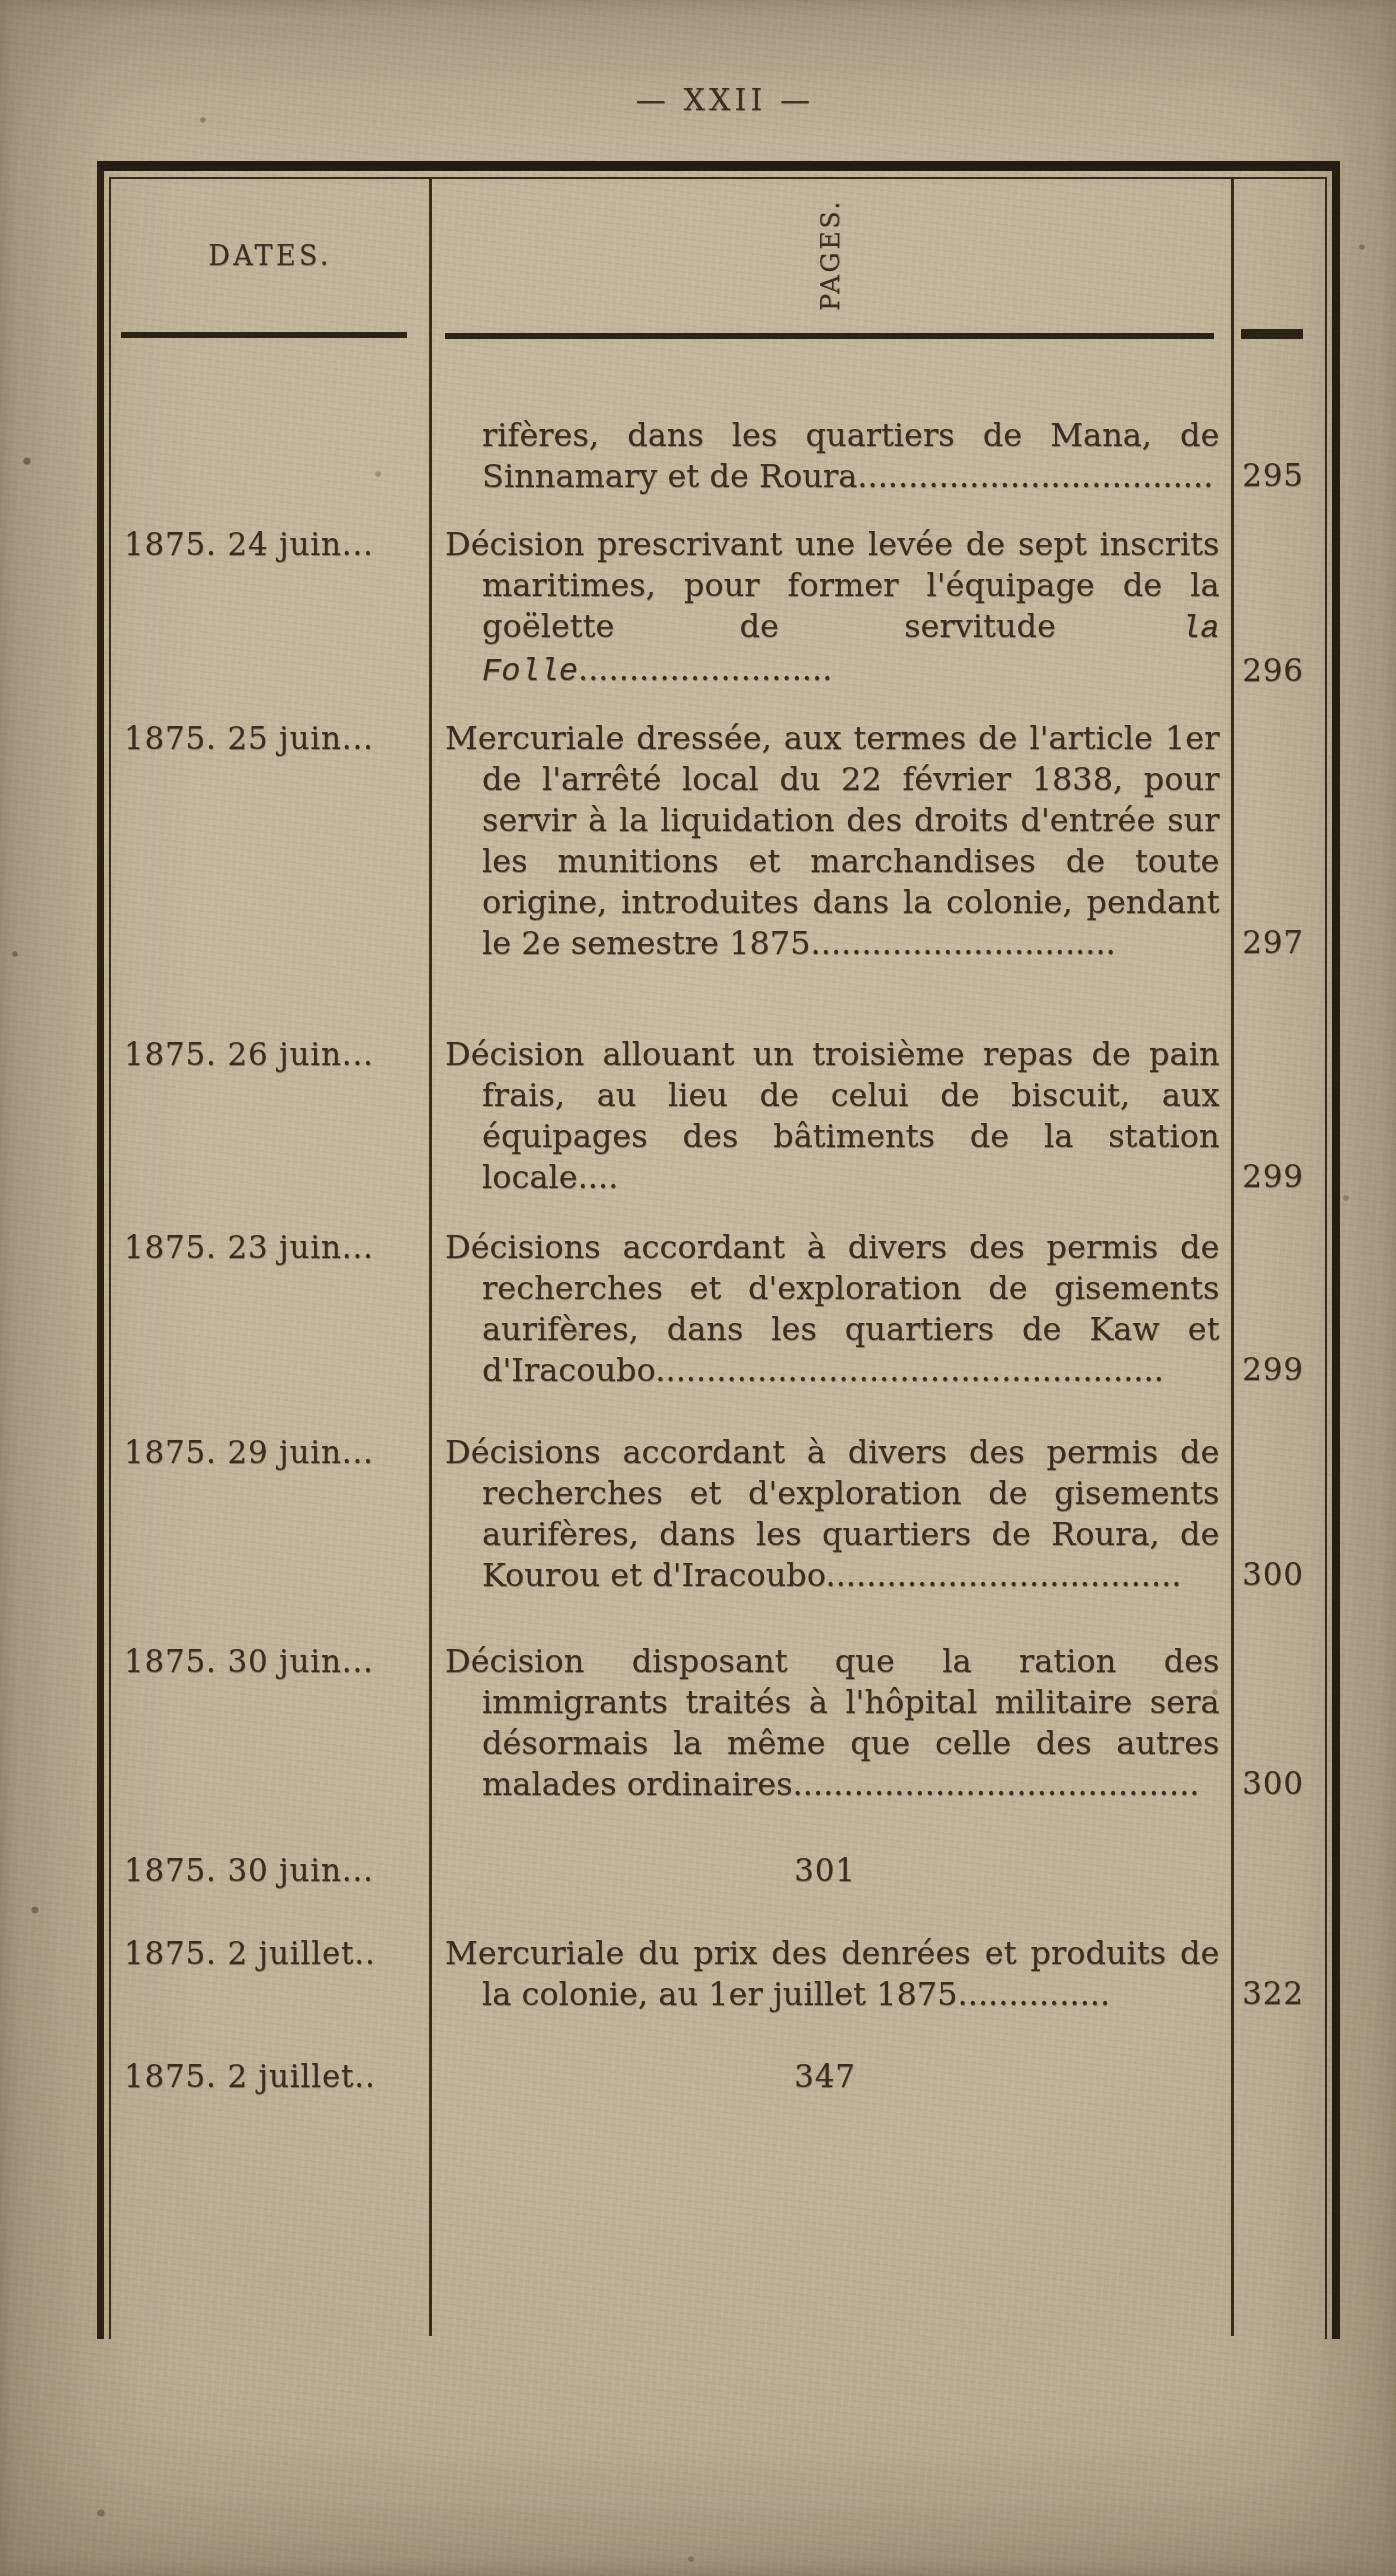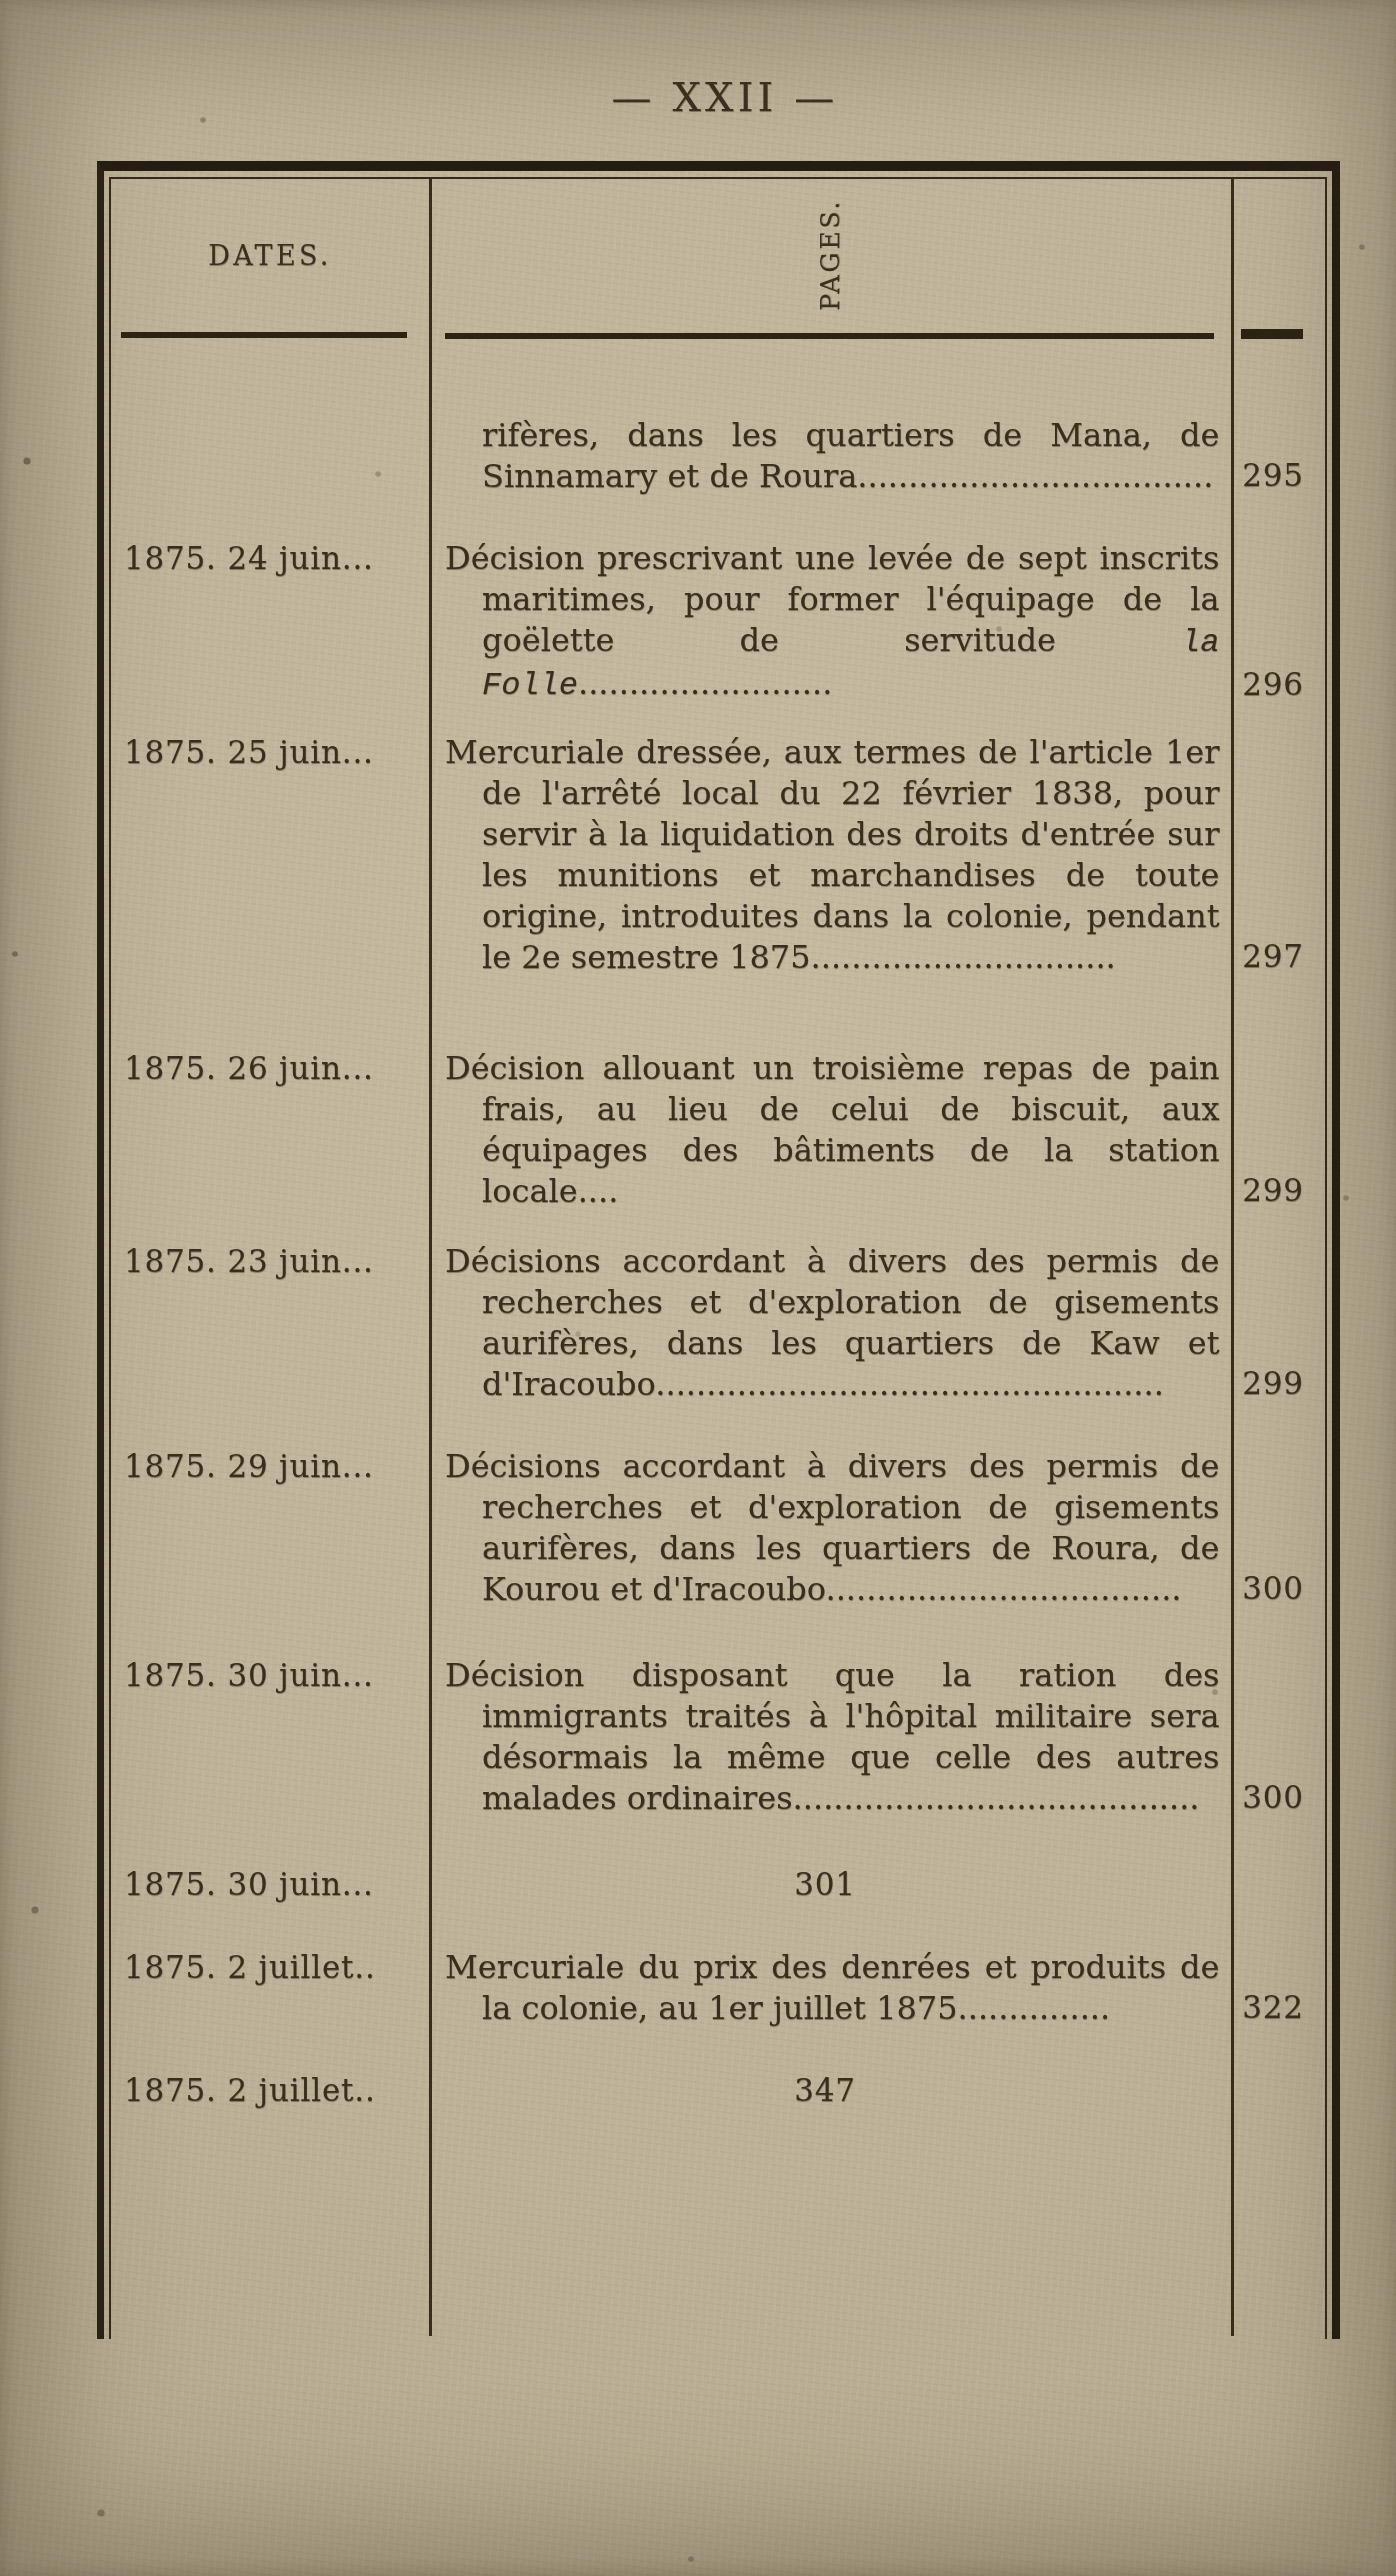--- a/index.html
+++ b/index.html
@@ -32,22 +32,22 @@
       99px 2511px 0 1.6px rgba(45,35,18,.35),
       689px 2557px 0 0.8px rgba(45,35,18,.3),
       1344px 1196px 0 0.8px rgba(45,35,18,.28),
       201px 118px 0 0.8px rgba(45,35,18,.3),
       376px 472px 0 0.8px rgba(45,35,18,.25),
       997px 627px 0 0.8px rgba(45,35,18,.22),
       1213px 1690px 0 0.8px rgba(45,35,18,.25),
       576px 1332px 0 0.8px rgba(45,35,18,.18);
   }
   .folio {
-    position:absolute; top:74px; left:0; width:100%;
-    text-align:center; font-size:40px; letter-spacing:4.1px;
+    position:absolute; top:82px; left:0; width:100%;
+    text-align:center; font-size:30px; letter-spacing:4.1px;
     text-indent:53px; color:#3b3120;
   }
   
   .table-frame {
     position:absolute; left:97px; top:161px; width:1243px; height:2178px;
     box-sizing:border-box;
     border-top:10px solid #241d11;
     border-left:7.4px solid #2a2315;
     border-right:8.2px solid #241d11;
   }
@@ -69,21 +69,21 @@
     display:inline-block; white-space:nowrap;
     transform:rotate(-90deg); font-size:25.5px; letter-spacing:2.5px;
   }
   .head-rule { position:absolute; background:#2c2412; }
   .hr-dates   { top:153px; left:10px;   width:286px; height:5.8px; }
   .hr-analyse { top:154px; left:334px;  width:769px; height:5.8px; }
   .hr-pages   { top:150px; left:1130px; width:62px;  height:10px; }
   
   .rows { position:absolute; top:236px; left:0; right:0; }
   .row { display:grid; grid-template-columns:318px 802px 1fr; line-height:41px; }
-  .row:nth-child(2)  { margin-top:41px; }
+  .row:nth-child(2)  { margin-top:27px; }
   .row:nth-child(3)  { margin-top:26px; }
   .row:nth-child(4)  { margin-top:70px; }
   .row:nth-child(5)  { margin-top:29px; }
   .row:nth-child(6)  { margin-top:41px; }
   .row:nth-child(7)  { margin-top:45px; }
   .row:nth-child(8)  { margin-top:45px; }
   .row:nth-child(9)  { margin-top:41px; }
   .row:nth-child(10) { margin-top:41px; }
   .cell-date {
     align-self:start; padding:0 3.3px 0 13px;

